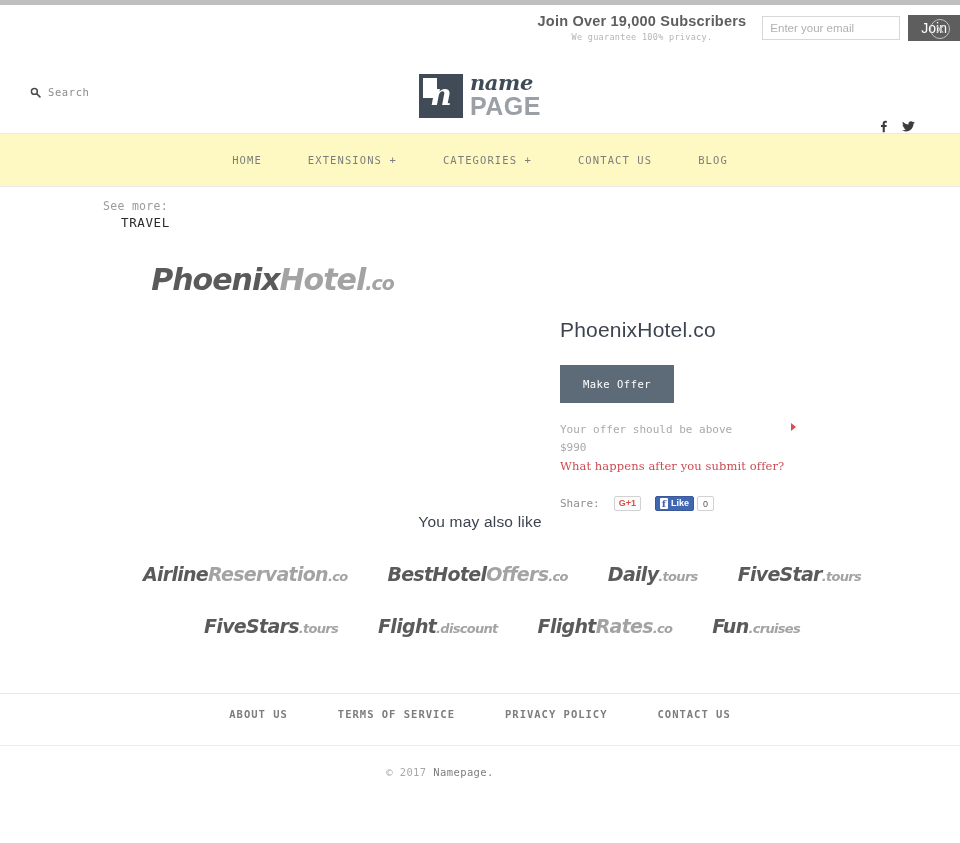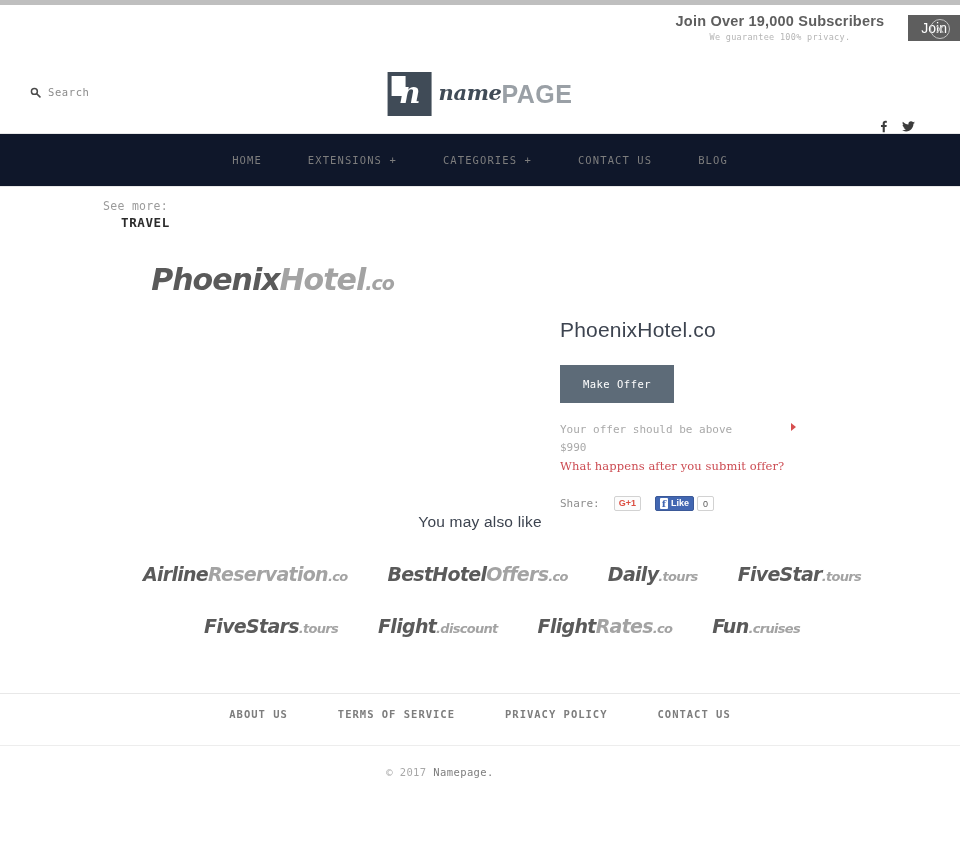--- a/index.html
+++ b/index.html
@@ -86,21 +86,21 @@
     color: #ffffff; font-size: 30px; font-weight: bold;
     font-style: italic;
     font-family: "DejaVu Serif", serif;
     line-height: 1;
     padding-bottom: 2px;
   }
   .logo-mark .notch {
     position: absolute; left: 4px; top: 4px;
     width: 14px; height: 20px; background: #ffffff;
   }
-  .logo-words { display:flex; line-height: 1; }
+  .logo-words { display:flex; flex-direction: column; line-height: 1; }
   .logo-name {
     font-family: "DejaVu Serif", serif;
     font-style: italic; font-weight: bold;
     font-size: 21px; color: #404b57; letter-spacing: -.4px;
     margin-bottom: 1px;
   }
   .logo-page {
     font-family: "Liberation Sans", sans-serif;
     font-weight: bold; font-size: 25px; color: #9aa0a6;
     letter-spacing: .5px;
@@ -112,21 +112,21 @@
     padding-bottom: 0;
     top: 82px;
   }
   .social { top: 82px; }
   .soc-ico { width: 13px; height: 13px; display:block; cursor:pointer; }
 
   
   .nav {
     height: 53px; border-bottom: 1px solid #e8e8e8;
     display: flex; align-items: center; justify-content: center;
-    gap: 0; background: #0f172a;
+    gap: 0; background: #fef9c3;
   }
   .nav a {
     font-family: "DejaVu Sans Mono", monospace;
     font-size: 10.5px; color: #7d7d7d;
     letter-spacing: 1.1px; text-decoration: none;
     padding: 0 23px; white-space: nowrap; cursor: pointer;
   }
 
   
   .seemore {
@@ -134,21 +134,20 @@
   }
   .seemore-label {
     font-family: "DejaVu Sans Mono", monospace;
     font-size: 11.5px; color: #9b9b9b; letter-spacing: .3px;
   }
   .seemore-cat {
     font-family: "DejaVu Sans Mono", monospace;
     font-size: 12.5px; color: #2b2b2b; letter-spacing: .6px;
     margin-left: 18px; display:inline-block;
     cursor: pointer;
-    font-weight: bold;
   }
 
   
   .domain-art {
     position: absolute; left: 0; top: 262px; width: 545px;
     text-align: center;
     font-family: "DejaVu Sans", sans-serif;
     font-style: italic; font-weight: bold;
     font-size: 30px; letter-spacing: -1px;
     white-space: nowrap;
@@ -285,20 +284,21 @@
 
 <div class="page">
 
   <div class="topbar-rule"></div>
 
   <div class="subscribe-bar">
     <div class="sub-textblock">
       <div class="sub-title">Join Over 19,000 Subscribers</div>
       <div class="sub-sub">We guarantee 100% privacy.</div>
     </div>
+    <input class="sub-input" type="text" placeholder="Enter your email" style="">
     <button class="sub-join-btn">Join</button>
     <div class="close-circle">✕</div>
   </div>
 
   <div class="header">
     <div class="search-box">
       <svg class="search-ico" viewBox="0 0 16 16">
         <circle cx="6.4" cy="6.4" r="4.3" fill="none" stroke="#4a4a4a" stroke-width="2.2"></circle>
         <line x1="9.8" y1="9.8" x2="14.4" y2="14.4" stroke="#4a4a4a" stroke-width="2.4" stroke-linecap="round"></line>
       </svg>

